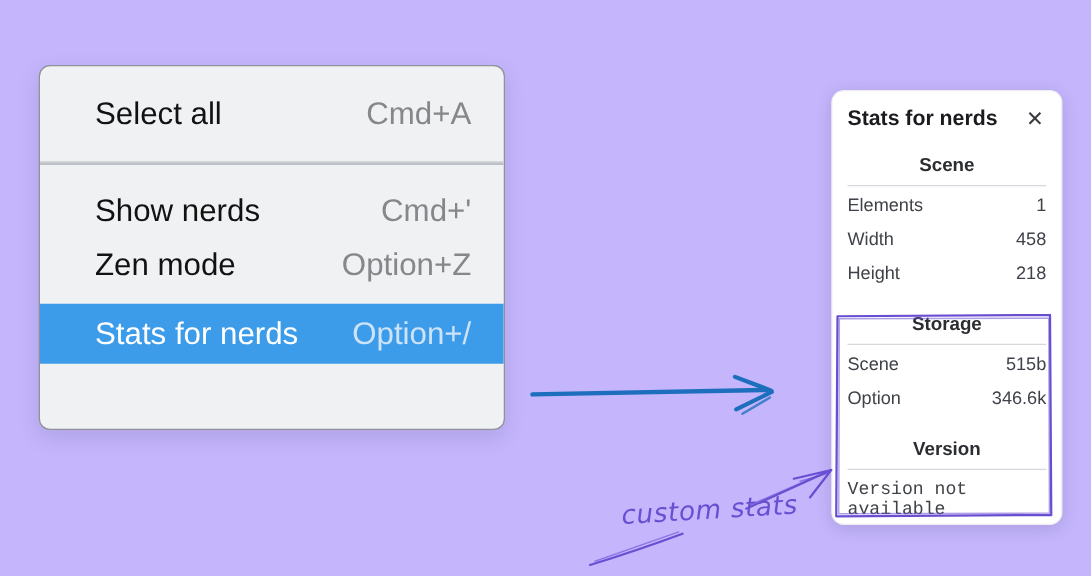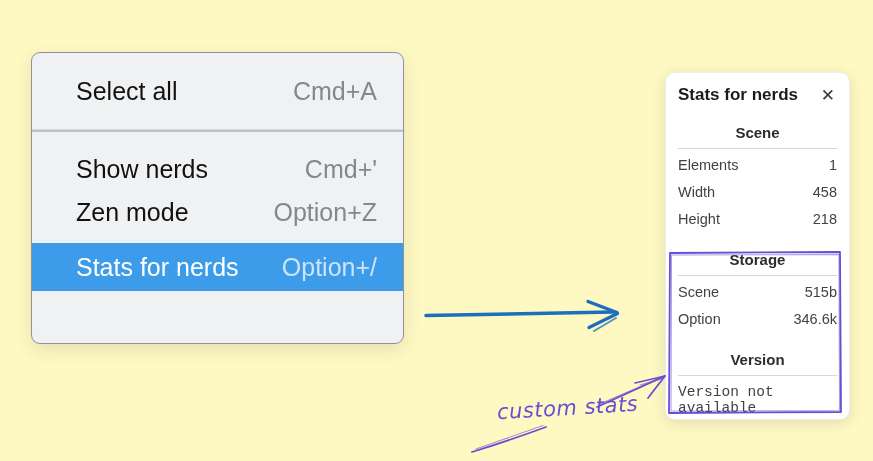--- a/index.html
+++ b/index.html
@@ -1,16 +1,16 @@
 <!DOCTYPE html>
 <html><head>
 <meta charset="utf-8">
 <style>
   html,body{margin:0;padding:0;background:#ffffff;}
-  .stage{position:relative;width:873px;height:461px;background:#fef9c3;overflow:hidden;
+  .stage{position:relative;width:873px;height:461px;background:#c4b5fd;overflow:hidden;
          font-family:"Liberation Sans",sans-serif;}
 
   
   .menu{position:absolute;left:31px;top:52px;width:373px;height:292px;box-sizing:border-box;
         background:#f0f1f3;border:1px solid #8f9298;border-radius:9px;overflow:hidden;
         box-shadow:0 6px 18px rgba(0,0,0,.10);}
   .menu-row{height:43px;display:flex;align-items:center;justify-content:space-between;
             padding:0 26px 0 44px;font-size:25px;color:#121212;cursor:default;}
   .menu-row.first{height:76px;}
   .menu-row .shortcut{color:#85878b;}

